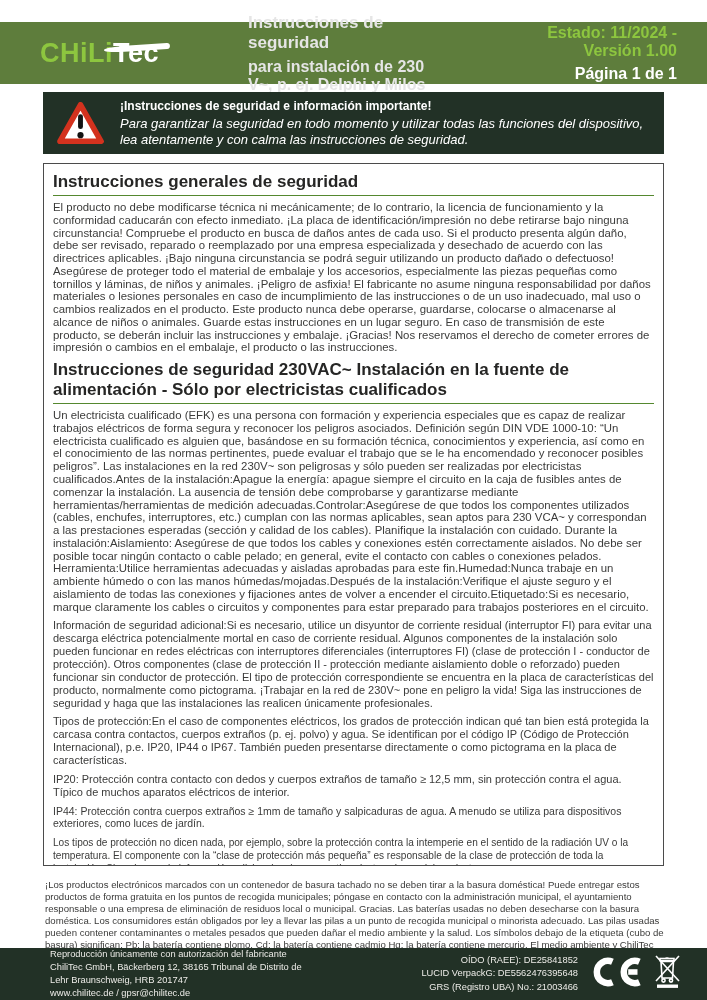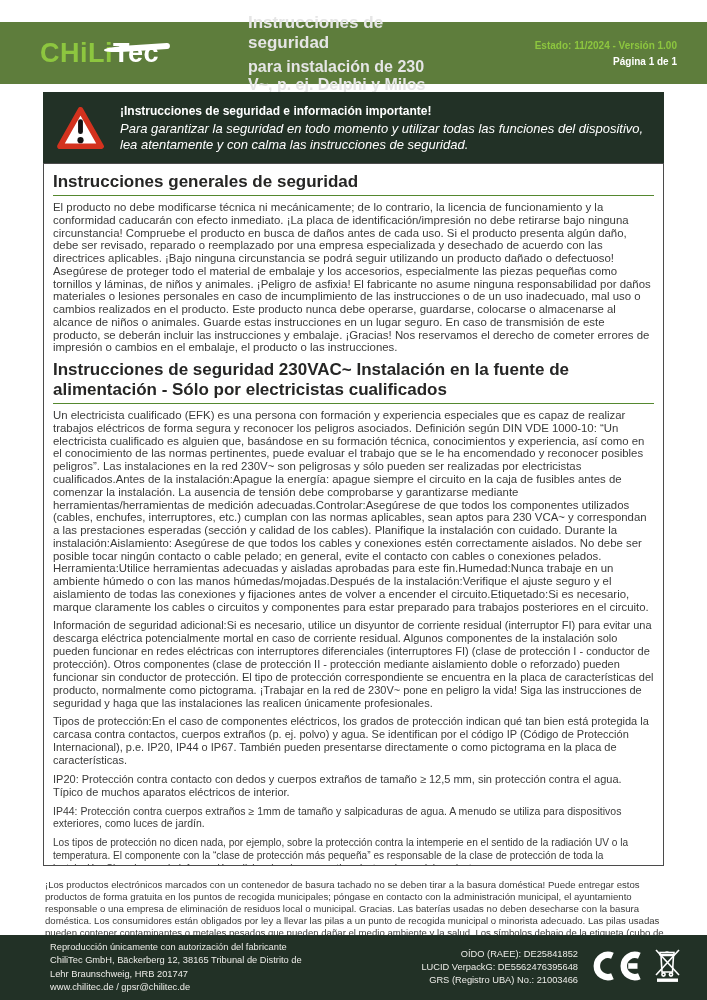--- a/index.html
+++ b/index.html
@@ -18,27 +18,27 @@
           font-size:27px; font-weight:800; letter-spacing:.5px; line-height:1; }
   .logo .lg-green { color:#8dc63f; }
   .logo .lg-white { color:#ffffff; }
   .logo .lg-swoosh { position:absolute; top:5px; left:104px; width:66px; height:6px;
           background:#ffffff; border-radius:50% 4px 4px 50%/60% 4px 4px 60%;
           transform:rotate(-4deg); }
   .header-center { flex:1; text-align:left; color:#e5e5e5; }
   .header-title { font-size:17px; font-weight:bold; }
   .header-subtitle { font-size:16px; font-weight:bold; margin-top:5px; }
   .header-meta { width:212px; padding-right:30px; box-sizing:border-box;
-                 text-align:right; font-size:10px; font-weight:bold; }
+                 text-align:right; font-size:16px; font-weight:bold; }
   .header-status { color:#8dc63f; }
   .header-page { color:#ffffff; margin-top:5px; }
 
   
   .warning {
-    position:absolute; top:92px; left:43px; right:43px; height:72px;
+    position:absolute; top:92px; left:43px; right:43px; height:62px;
     background:#223126; display:flex; align-items:center; gap:16px;
     padding:0 14px; box-sizing:border-box;
   }
   .warn-icon { flex:0 0 auto; display:flex; }
   .warn-text { color:#fff; }
   .warn-title { font-size:12px; font-weight:bold; margin-bottom:3px; }
   .warn-body { font-size:13px; line-height:1.22;font-style:italic; }
 
   
   .main-box {
@@ -54,21 +54,21 @@
   .body-xs { font-size:10.1px; line-height:1.3;  color:#3b3b3a; margin:0 0 2px; }
 
   
   .disposal {
     position:absolute; left:45px; right:38px; top:869px;
     font-size:9.6px; line-height:1.25; color:#3b3b3a;
   }
 
   
   .footer {
-    position:absolute; left:0; right:0; bottom:0; height:65px;
+    position:absolute; left:0; right:0; bottom:0; height:52px;
     background:#223126; color:#edece8; display:flex; align-items:center;
   }
   .footer-left { margin-left:50px; font-size:9.3px; line-height:1.4; }
   .footer-right { margin-left:auto; text-align:right; font-size:9.3px; line-height:1.4; }
   .footer-marks { display:flex; align-items:center; gap:9px; margin:0 24px 0 14px; }
 </style>
 </head>
 <body>
 
 <div class="page">

